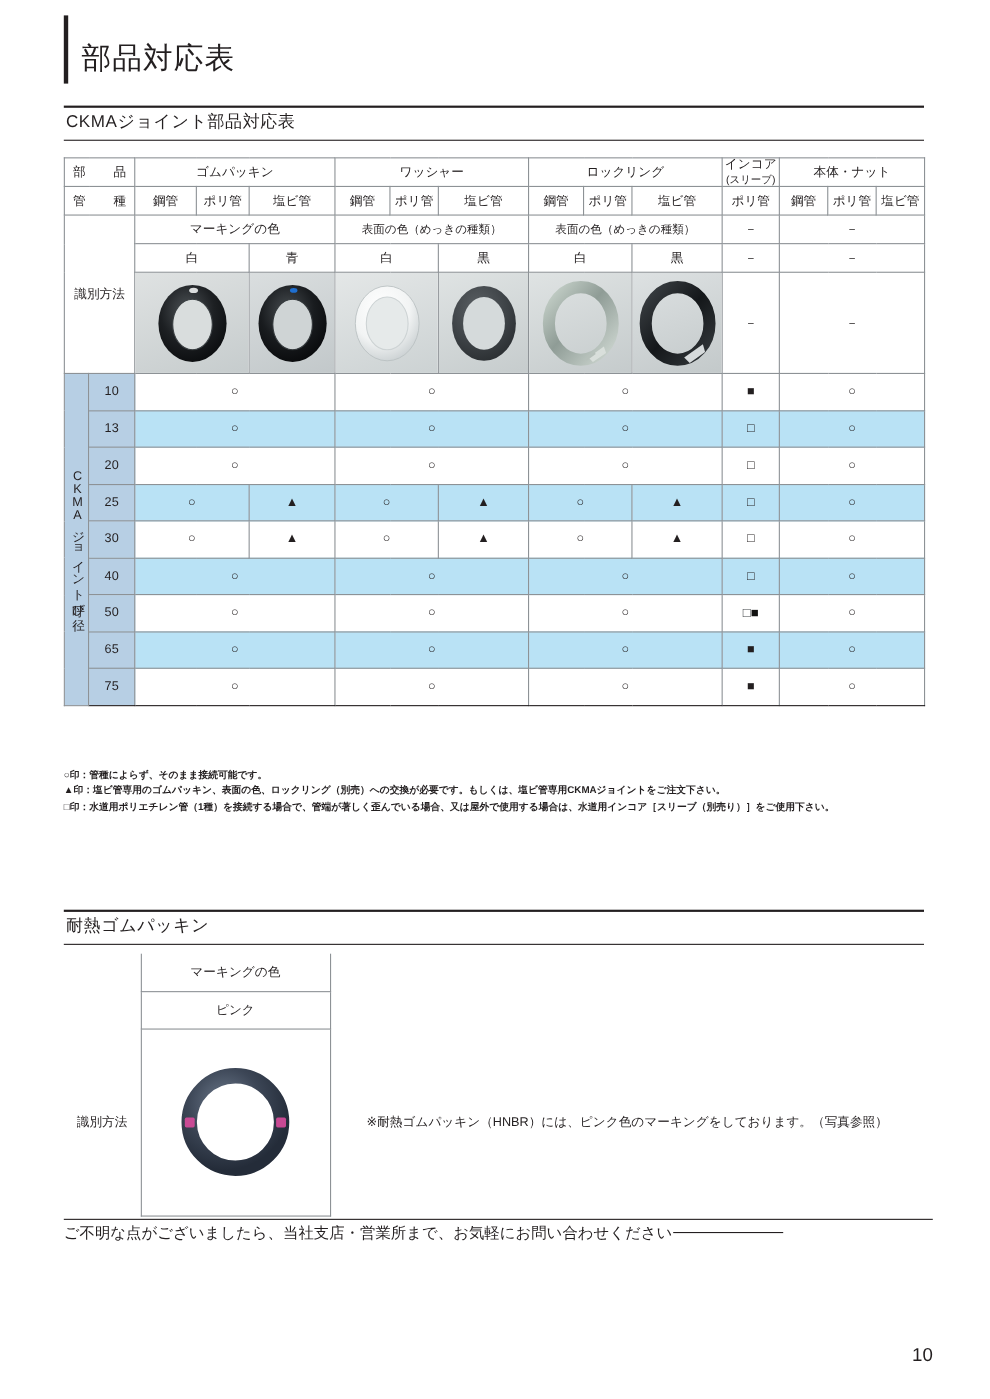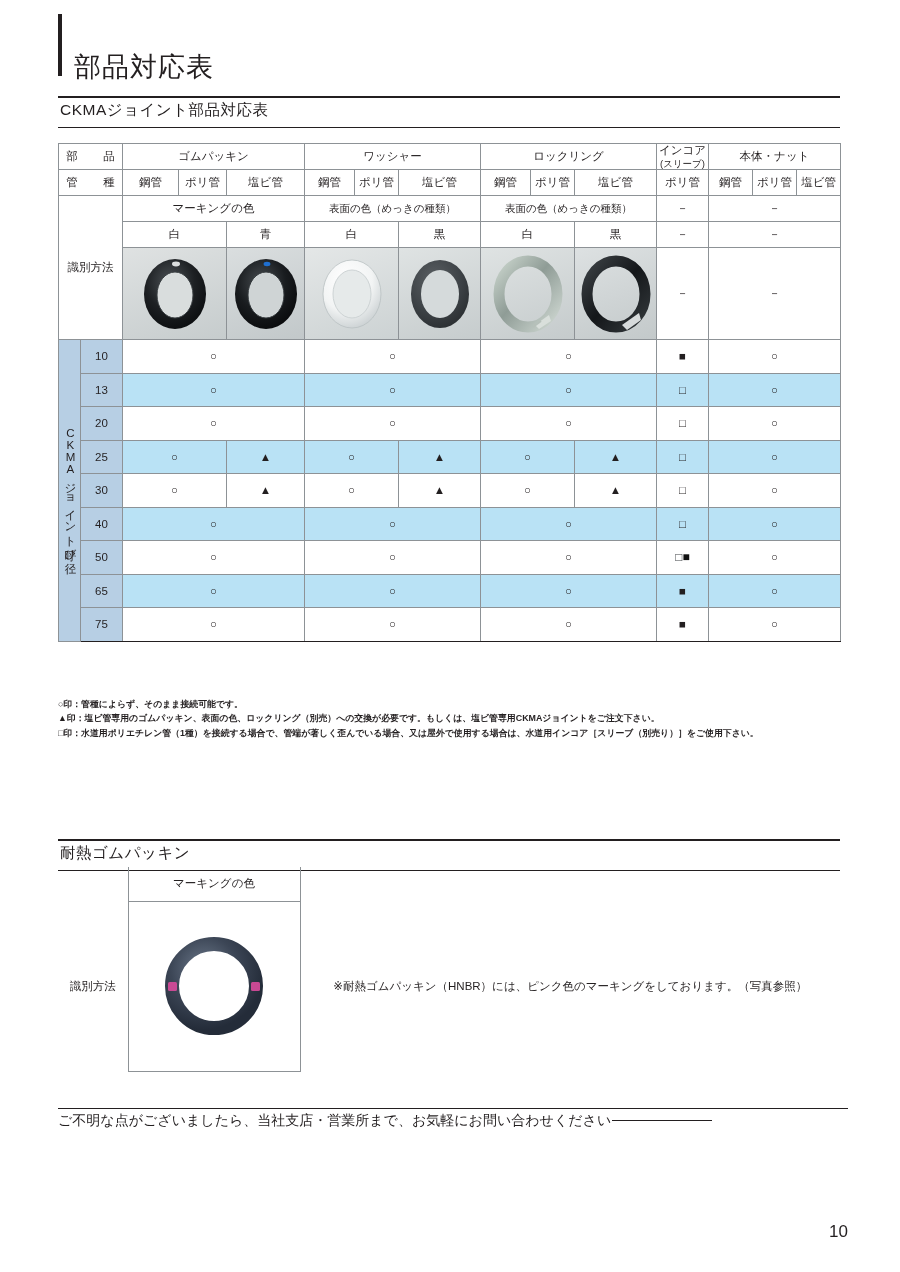--- a/index.html
+++ b/index.html
@@ -10,21 +10,21 @@
     font-family: "Liberation Sans", "DejaVu Sans", sans-serif;
     color: #231f20;
     position: relative;
     overflow: hidden;
   }
 
   
   .page-head { position:absolute; left:58px; top:14px; width:790px; height:70px; }
   .title-bar { position:absolute; left:0; top:0; width:4px; height:62px; background:#231f20; }
   .page-title {
-    position:absolute; left:16px; top:40px;
+    position:absolute; left:16px; top:26px;
     font-size:27px; letter-spacing:1px; color:#231f20; line-height:1;
   }
 
   
   .sec { position:absolute; left:58px; width:782px; }
   .sec-rule-top { border-top:2.5px solid #231f20; }
   .sec-title { font-size:15.5px; padding:2px 0 6px 2px; letter-spacing:0.5px; }
   .sec-rule-bot { border-bottom:1.6px solid #231f20; }
 
   
@@ -364,35 +364,40 @@
 </tbody>
     </table>
 </div>
 
 <div class="notes" style="top:697px;font-weight:bold;">
   <div>○印：管種によらず、そのまま接続可能です。</div>
   <div>▲印：塩ビ管専用のゴムパッキン、表面の色、ロックリング（別売）への交換が必要です。もしくは、塩ビ管専用CKMAジョイントをご注文下さい。</div>
   <div>□印：水道用ポリエチレン管（1種）を接続する場合で、管端が著しく歪んでいる場合、又は屋外で使用する場合は、水道用インコア［スリーブ（別売り）］をご使用下さい。</div>
 </div>
 
-<div class="sec sec-rule-top" style="top:827px;margin-top:12px;">
+<div class="sec sec-rule-top" style="top:827px;">
   <div class="sec-title sec-rule-bot">耐熱ゴムパッキン</div>
 </div>
 
 <div class="sec" style="top:867px;">
 <table class="grid">
   <colgroup>
         <col style="width:70px">
         <col style="width:172px">
         <col style="width:540px">
       </colgroup>
   <tbody>
         <tr>
     <td class="nobord" style="border:none"></td>
     <td style="height:34px;border-top:none;">マーキングの色</td>
+    <td class="nobord" style="border:none"></td>
+  </tr>
+  <tr>
+    <td class="nobord" style="border:none"></td>
+    <td style="height:34px;">ピンク</td>
     <td class="nobord" style="border:none"></td>
   </tr>
   <tr>
     <td style="border:none;">識別方法</td>
     <td style="height:170px;">
       <div style="display:flex;align-items:center;justify-content:center;height:100%;">
         <svg width="104" height="104" viewBox="0 0 104 104">
           <defs>
             <radialGradient id="hr" cx="38%" cy="30%" r="72%">
               <stop offset="0%" stop-color="#6d7a8c"></stop>

